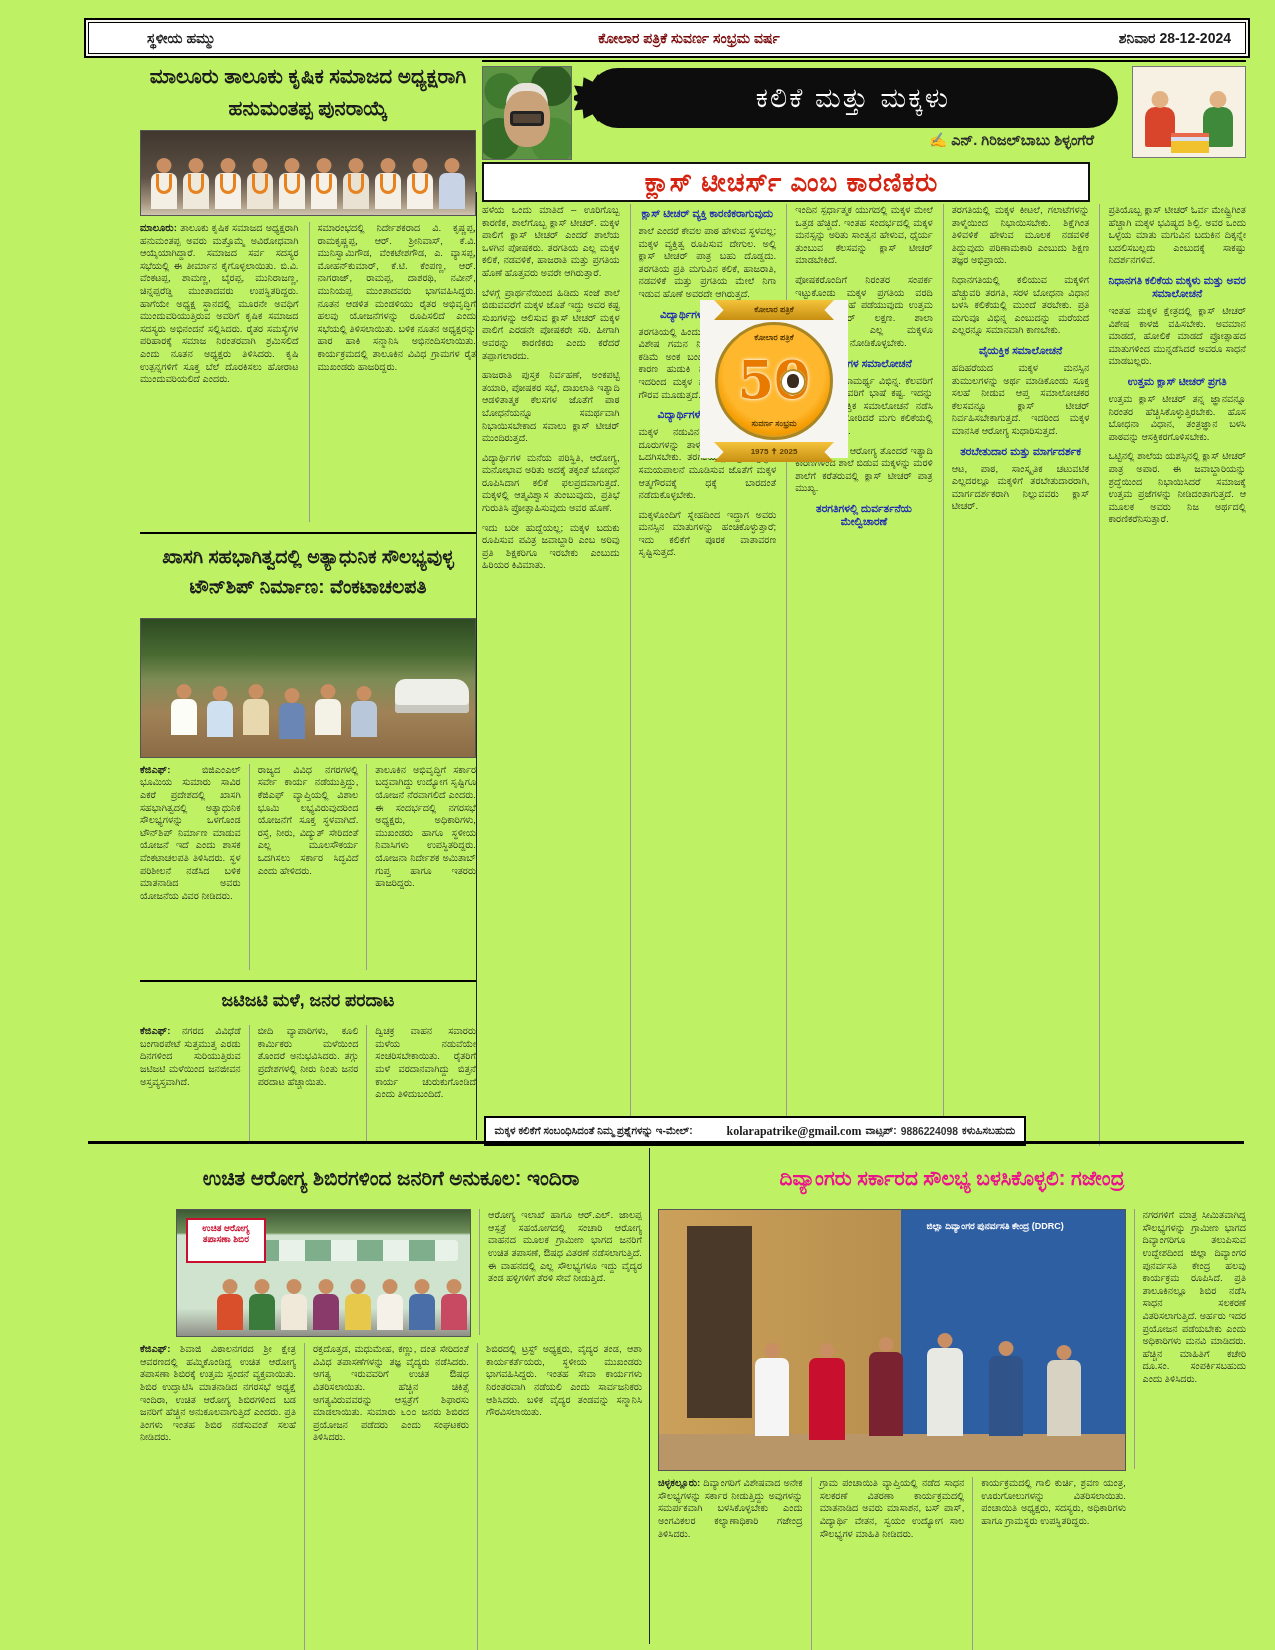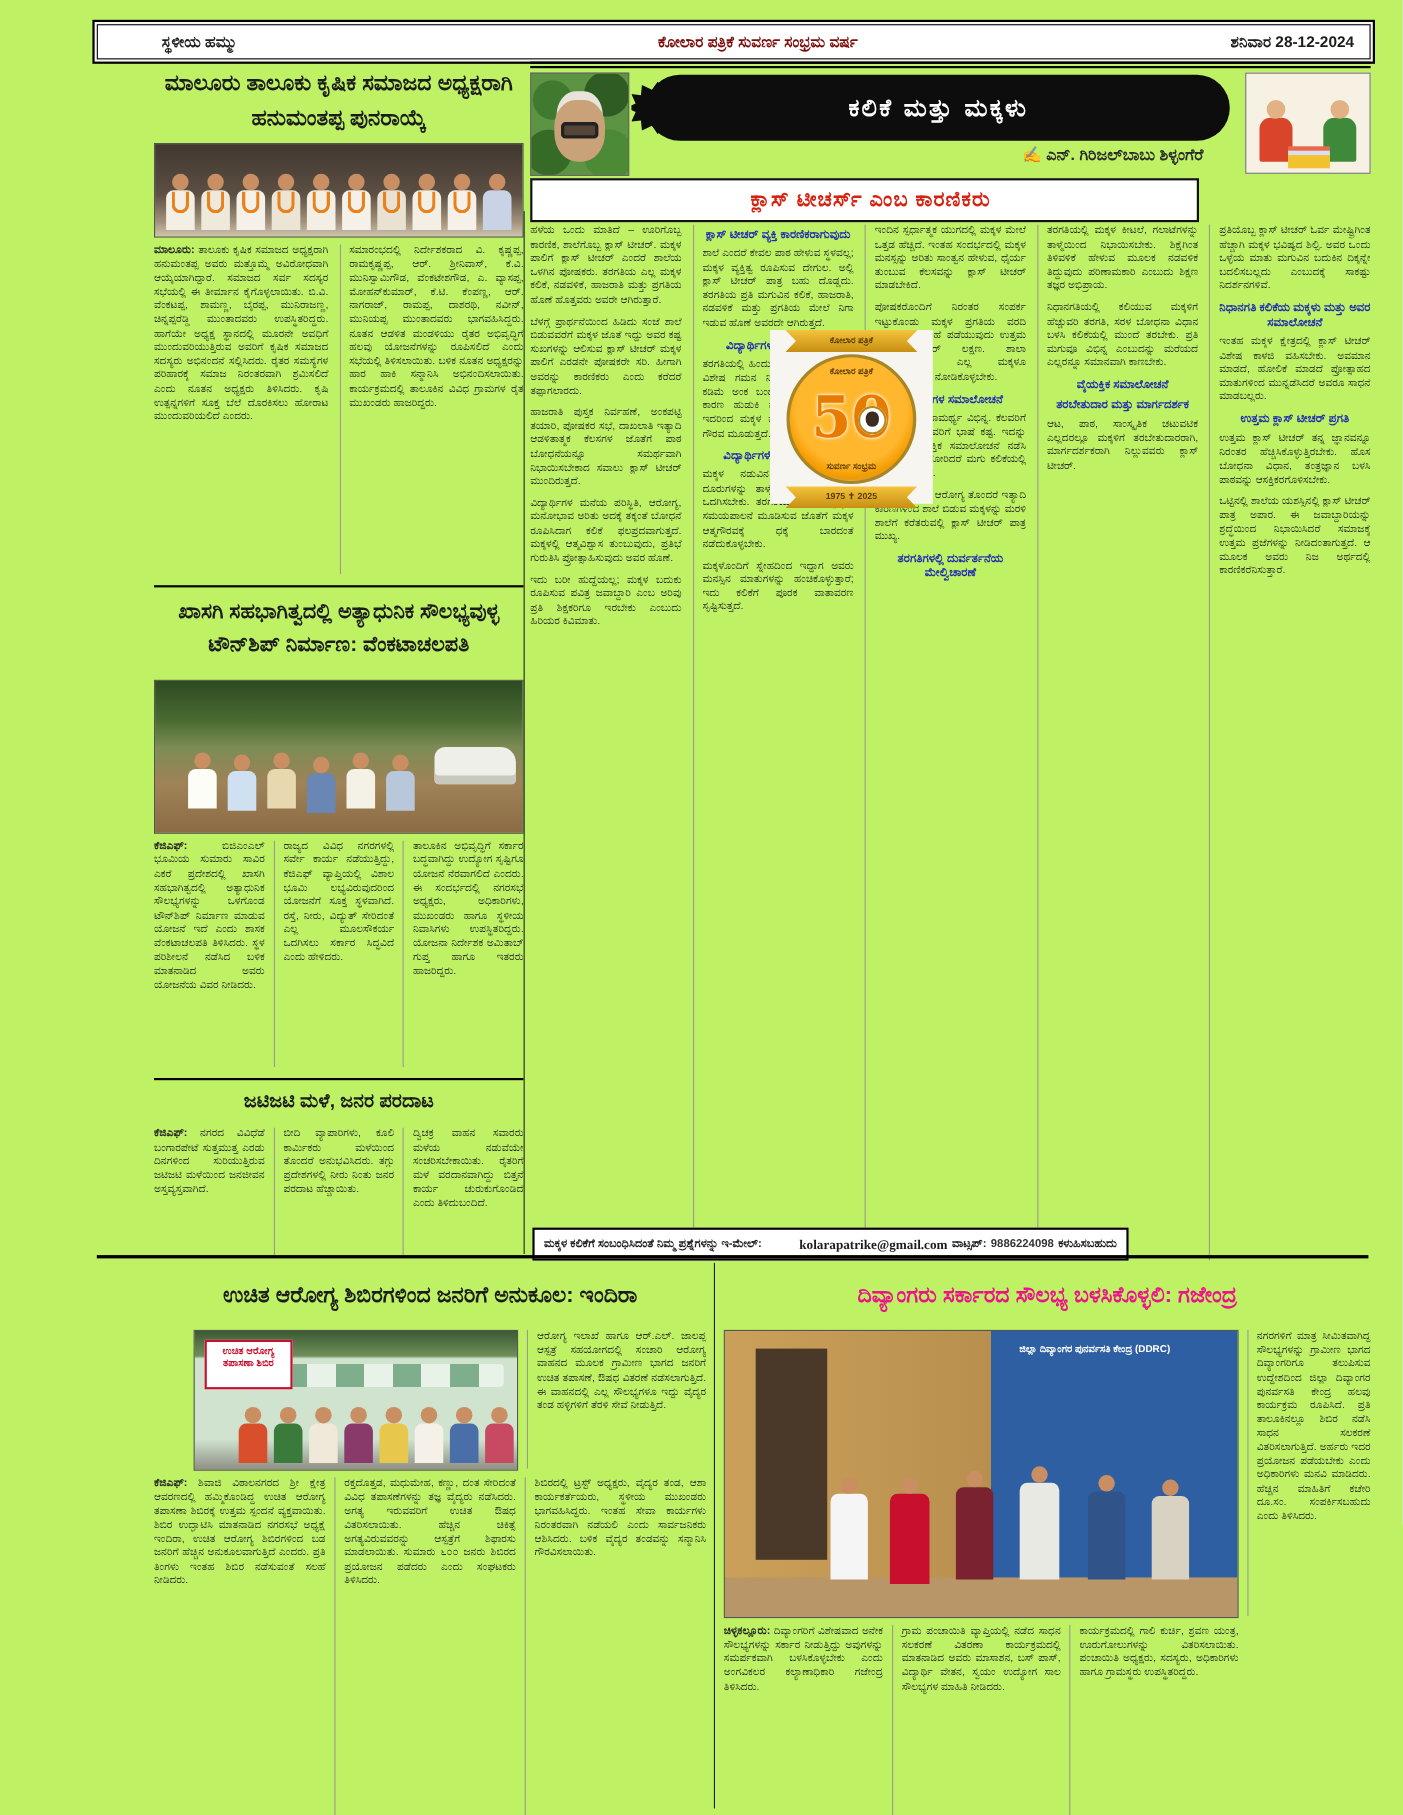--- a/index.html
+++ b/index.html
@@ -57,31 +57,31 @@
       radial-gradient(circle at 18% 78%,#356b27 0 20%,transparent 21%),#5d9444;}
   .face{position:absolute;left:50%;top:56%;transform:translate(-50%,-50%);width:46px;height:56px;
         background:#caa27a;border-radius:42% 42% 46% 46%;box-shadow:0 -10px 0 -2px #e8e4dc;}
   .face::before{content:"";position:absolute;left:6px;right:6px;top:20px;height:9px;
         border:3px solid #222;border-radius:4px;background:rgba(20,20,20,.65);}
   .mastwrap{flex:1;position:relative;}
   .mast{position:absolute;left:8px;top:2px;right:6px;height:60px;background:#0d0d0d;border-radius:30px;
         display:flex;align-items:center;justify-content:center;}
   .mast::before{content:"";position:absolute;left:-14px;top:6px;width:48px;height:48px;background:#0d0d0d;
         clip-path:polygon(50% 0,61% 16%,80% 7%,82% 26%,100% 24%,92% 42%,110% 50%,92% 58%,100% 76%,82% 74%,80% 93%,61% 84%,50% 100%,39% 84%,20% 93%,18% 74%,0 76%,8% 58%,-10% 50%,8% 42%,0 24%,18% 26%,20% 7%,39% 16%);}
-  .mast span{color:#fff;font-size:22px;font-weight:bold;letter-spacing:2px;font-family:"DejaVu Sans",sans-serif;}
+  .mast span{color:#fff;font-size:27px;font-weight:normal;letter-spacing:2px;font-family:"DejaVu Sans",sans-serif;}
   .byline{position:absolute;right:30px;top:66px;font-size:14.5px;font-weight:bold;color:#2b2b2b;}
   .kids{width:112px;height:90px;flex:0 0 112px;background:#f6f1e2;border:1px solid #777;position:relative;}
   .kidshape{position:absolute;bottom:10px;width:30px;height:40px;border-radius:10px 10px 2px 2px;}
   .kidshape::before{content:"";position:absolute;top:-16px;left:50%;transform:translateX(-50%);
         width:17px;height:17px;border-radius:50%;background:#e3b284;}
   .book{position:absolute;left:38px;bottom:4px;width:38px;height:12px;background:#f2c12e;
         box-shadow:0 -4px 0 #d9dff0, 0 -8px 0 #e86a4a;}
   .fhl{position:absolute;top:100px;left:0;width:604px;height:36px;border:2px solid #111;background:#fff;
        display:flex;align-items:center;justify-content:center;}
-  .fhl span{color:#d42310;font-size:19px;font-weight:bold;letter-spacing:1px;margin-left:11px;}
+  .fhl span{color:#d42310;font-size:26px;font-weight:bold;letter-spacing:1px;margin-left:11px;}
   .fcols{position:absolute;top:142px;left:0;right:0;height:942px;display:flex;gap:10px;overflow:hidden;}
   .fcols>div{flex:1;overflow:hidden;}
   .fcols .blk{margin-bottom:7px;}
   .fcols .sub{color:#1f2bb0;font-weight:bold;font-size:10.6px;text-align:center;line-height:13px;margin:3px 0 5px;}
   
   .logo50{position:absolute;left:218px;top:238px;width:148px;height:158px;background:#f7f5f0;text-align:center;}
   .ribbon{position:relative;margin:0 14px;height:20px;background:linear-gradient(180deg,#f5c33b,#c78f12);
           color:#5a3c00;font-size:8px;font-weight:bold;line-height:20px;
           clip-path:polygon(0 0,100% 0,92% 50%,100% 100%,0 100%,8% 50%);}
   .l50circle{width:112px;height:112px;margin:2px auto;border-radius:50%;
@@ -219,20 +219,21 @@
           <div class="blk">ಪೋಷಕರೊಂದಿಗೆ ನಿರಂತರ ಸಂಪರ್ಕ ಇಟ್ಟುಕೊಂಡು ಮಕ್ಕಳ ಪ್ರಗತಿಯ ವರದಿ ನೀಡುವುದು, ಸಲಹೆ ಪಡೆಯುವುದು ಉತ್ತಮ ಕ್ಲಾಸ್ ಟೀಚರ್ ಲಕ್ಷಣ. ಶಾಲಾ ಚಟುವಟಿಕೆಗಳಲ್ಲಿ ಎಲ್ಲ ಮಕ್ಕಳೂ ಭಾಗವಹಿಸುವಂತೆ ನೋಡಿಕೊಳ್ಳಬೇಕು.</div>
           <div class="blk sub">ವಿದ್ಯಾರ್ಥಿಗಳ ಸಮಾಲೋಚನೆ</div>
           <div class="blk">ಪ್ರತಿ ಮಗುವಿನ ಸಾಮರ್ಥ್ಯ ವಿಭಿನ್ನ. ಕೆಲವರಿಗೆ ಗಣಿತ ಕಷ್ಟ, ಕೆಲವರಿಗೆ ಭಾಷೆ ಕಷ್ಟ. ಇದನ್ನು ಗುರುತಿಸಿ ವೈಯಕ್ತಿಕ ಸಮಾಲೋಚನೆ ನಡೆಸಿ ಸೂಕ್ತ ಮಾರ್ಗ ತೋರಿದರೆ ಮಗು ಕಲಿಕೆಯಲ್ಲಿ ಮುಂದೆ ಬರುತ್ತದೆ.</div>
           <div class="blk">ಮನೆಯ ಸಮಸ್ಯೆ, ಆರೋಗ್ಯ ತೊಂದರೆ ಇತ್ಯಾದಿ ಕಾರಣಗಳಿಂದ ಶಾಲೆ ಬಿಡುವ ಮಕ್ಕಳನ್ನು ಮರಳಿ ಶಾಲೆಗೆ ಕರೆತರುವಲ್ಲಿ ಕ್ಲಾಸ್ ಟೀಚರ್ ಪಾತ್ರ ಮುಖ್ಯ.</div>
           <div class="blk sub">ತರಗತಿಗಳಲ್ಲಿ ದುರ್ವರ್ತನೆಯ ಮೇಲ್ವಿಚಾರಣೆ</div>
         </div>
       <div>
           <div class="blk">ತರಗತಿಯಲ್ಲಿ ಮಕ್ಕಳ ಕೀಟಲೆ, ಗಲಾಟೆಗಳನ್ನು ತಾಳ್ಮೆಯಿಂದ ನಿಭಾಯಿಸಬೇಕು. ಶಿಕ್ಷೆಗಿಂತ ತಿಳಿವಳಿಕೆ ಹೇಳುವ ಮೂಲಕ ನಡವಳಿಕೆ ತಿದ್ದುವುದು ಪರಿಣಾಮಕಾರಿ ಎಂಬುದು ಶಿಕ್ಷಣ ತಜ್ಞರ ಅಭಿಪ್ರಾಯ.</div>
           <div class="blk">ನಿಧಾನಗತಿಯಲ್ಲಿ ಕಲಿಯುವ ಮಕ್ಕಳಿಗೆ ಹೆಚ್ಚುವರಿ ತರಗತಿ, ಸರಳ ಬೋಧನಾ ವಿಧಾನ ಬಳಸಿ ಕಲಿಕೆಯಲ್ಲಿ ಮುಂದೆ ತರಬೇಕು. ಪ್ರತಿ ಮಗುವೂ ವಿಭಿನ್ನ ಎಂಬುದನ್ನು ಮರೆಯದೆ ಎಲ್ಲರನ್ನೂ ಸಮಾನವಾಗಿ ಕಾಣಬೇಕು.</div>
           <div class="blk sub">ವೈಯಕ್ತಿಕ ಸಮಾಲೋಚನೆ</div>
+          <div class="blk">ಹದಿಹರೆಯದ ಮಕ್ಕಳ ಮನಸ್ಸಿನ ತುಮುಲಗಳನ್ನು ಅರ್ಥ ಮಾಡಿಕೊಂಡು ಸೂಕ್ತ ಸಲಹೆ ನೀಡುವ ಆಪ್ತ ಸಮಾಲೋಚಕರ ಕೆಲಸವನ್ನೂ ಕ್ಲಾಸ್ ಟೀಚರ್ ನಿರ್ವಹಿಸಬೇಕಾಗುತ್ತದೆ. ಇದರಿಂದ ಮಕ್ಕಳ ಮಾನಸಿಕ ಆರೋಗ್ಯ ಸುಧಾರಿಸುತ್ತದೆ.</div>
           <div class="blk sub">ತರಬೇತುದಾರ ಮತ್ತು ಮಾರ್ಗದರ್ಶಕ</div>
           <div class="blk">ಆಟ, ಪಾಠ, ಸಾಂಸ್ಕೃತಿಕ ಚಟುವಟಿಕೆ ಎಲ್ಲದರಲ್ಲೂ ಮಕ್ಕಳಿಗೆ ತರಬೇತುದಾರರಾಗಿ, ಮಾರ್ಗದರ್ಶಕರಾಗಿ ನಿಲ್ಲುವವರು ಕ್ಲಾಸ್ ಟೀಚರ್.</div>
         </div>
       <div>
           <div class="blk">ಪ್ರತಿಯೊಬ್ಬ ಕ್ಲಾಸ್ ಟೀಚರ್ ಓರ್ವ ಮೇಷ್ಟ್ರಿಗಿಂತ ಹೆಚ್ಚಾಗಿ ಮಕ್ಕಳ ಭವಿಷ್ಯದ ಶಿಲ್ಪಿ. ಅವರ ಒಂದು ಒಳ್ಳೆಯ ಮಾತು ಮಗುವಿನ ಬದುಕಿನ ದಿಕ್ಕನ್ನೇ ಬದಲಿಸಬಲ್ಲದು ಎಂಬುದಕ್ಕೆ ಸಾಕಷ್ಟು ನಿದರ್ಶನಗಳಿವೆ.</div>
           <div class="blk sub">ನಿಧಾನಗತಿ ಕಲಿಕೆಯ ಮಕ್ಕಳು ಮತ್ತು ಅವರ ಸಮಾಲೋಚನೆ</div>
           <div class="blk">ಇಂತಹ ಮಕ್ಕಳ ಕ್ಷೇತ್ರದಲ್ಲಿ ಕ್ಲಾಸ್ ಟೀಚರ್ ವಿಶೇಷ ಕಾಳಜಿ ವಹಿಸಬೇಕು. ಅವಮಾನ ಮಾಡದೆ, ಹೋಲಿಕೆ ಮಾಡದೆ ಪ್ರೋತ್ಸಾಹದ ಮಾತುಗಳಿಂದ ಮುನ್ನಡೆಸಿದರೆ ಅವರೂ ಸಾಧನೆ ಮಾಡಬಲ್ಲರು.</div>
           <div class="blk sub">ಉತ್ತಮ ಕ್ಲಾಸ್ ಟೀಚರ್ ಪ್ರಗತಿ</div>
           <div class="blk">ಉತ್ತಮ ಕ್ಲಾಸ್ ಟೀಚರ್ ತನ್ನ ಜ್ಞಾನವನ್ನೂ ನಿರಂತರ ಹೆಚ್ಚಿಸಿಕೊಳ್ಳುತ್ತಿರಬೇಕು. ಹೊಸ ಬೋಧನಾ ವಿಧಾನ, ತಂತ್ರಜ್ಞಾನ ಬಳಸಿ ಪಾಠವನ್ನು ಆಸಕ್ತಿಕರಗೊಳಿಸಬೇಕು.</div>
           <div class="blk">ಒಟ್ಟಿನಲ್ಲಿ ಶಾಲೆಯ ಯಶಸ್ಸಿನಲ್ಲಿ ಕ್ಲಾಸ್ ಟೀಚರ್ ಪಾತ್ರ ಅಪಾರ. ಈ ಜವಾಬ್ದಾರಿಯನ್ನು ಶ್ರದ್ಧೆಯಿಂದ ನಿಭಾಯಿಸಿದರೆ ಸಮಾಜಕ್ಕೆ ಉತ್ತಮ ಪ್ರಜೆಗಳನ್ನು ನೀಡಿದಂತಾಗುತ್ತದೆ. ಆ ಮೂಲಕ ಅವರು ನಿಜ ಅರ್ಥದಲ್ಲಿ ಕಾರಣಿಕರೆನಿಸುತ್ತಾರೆ.</div>

